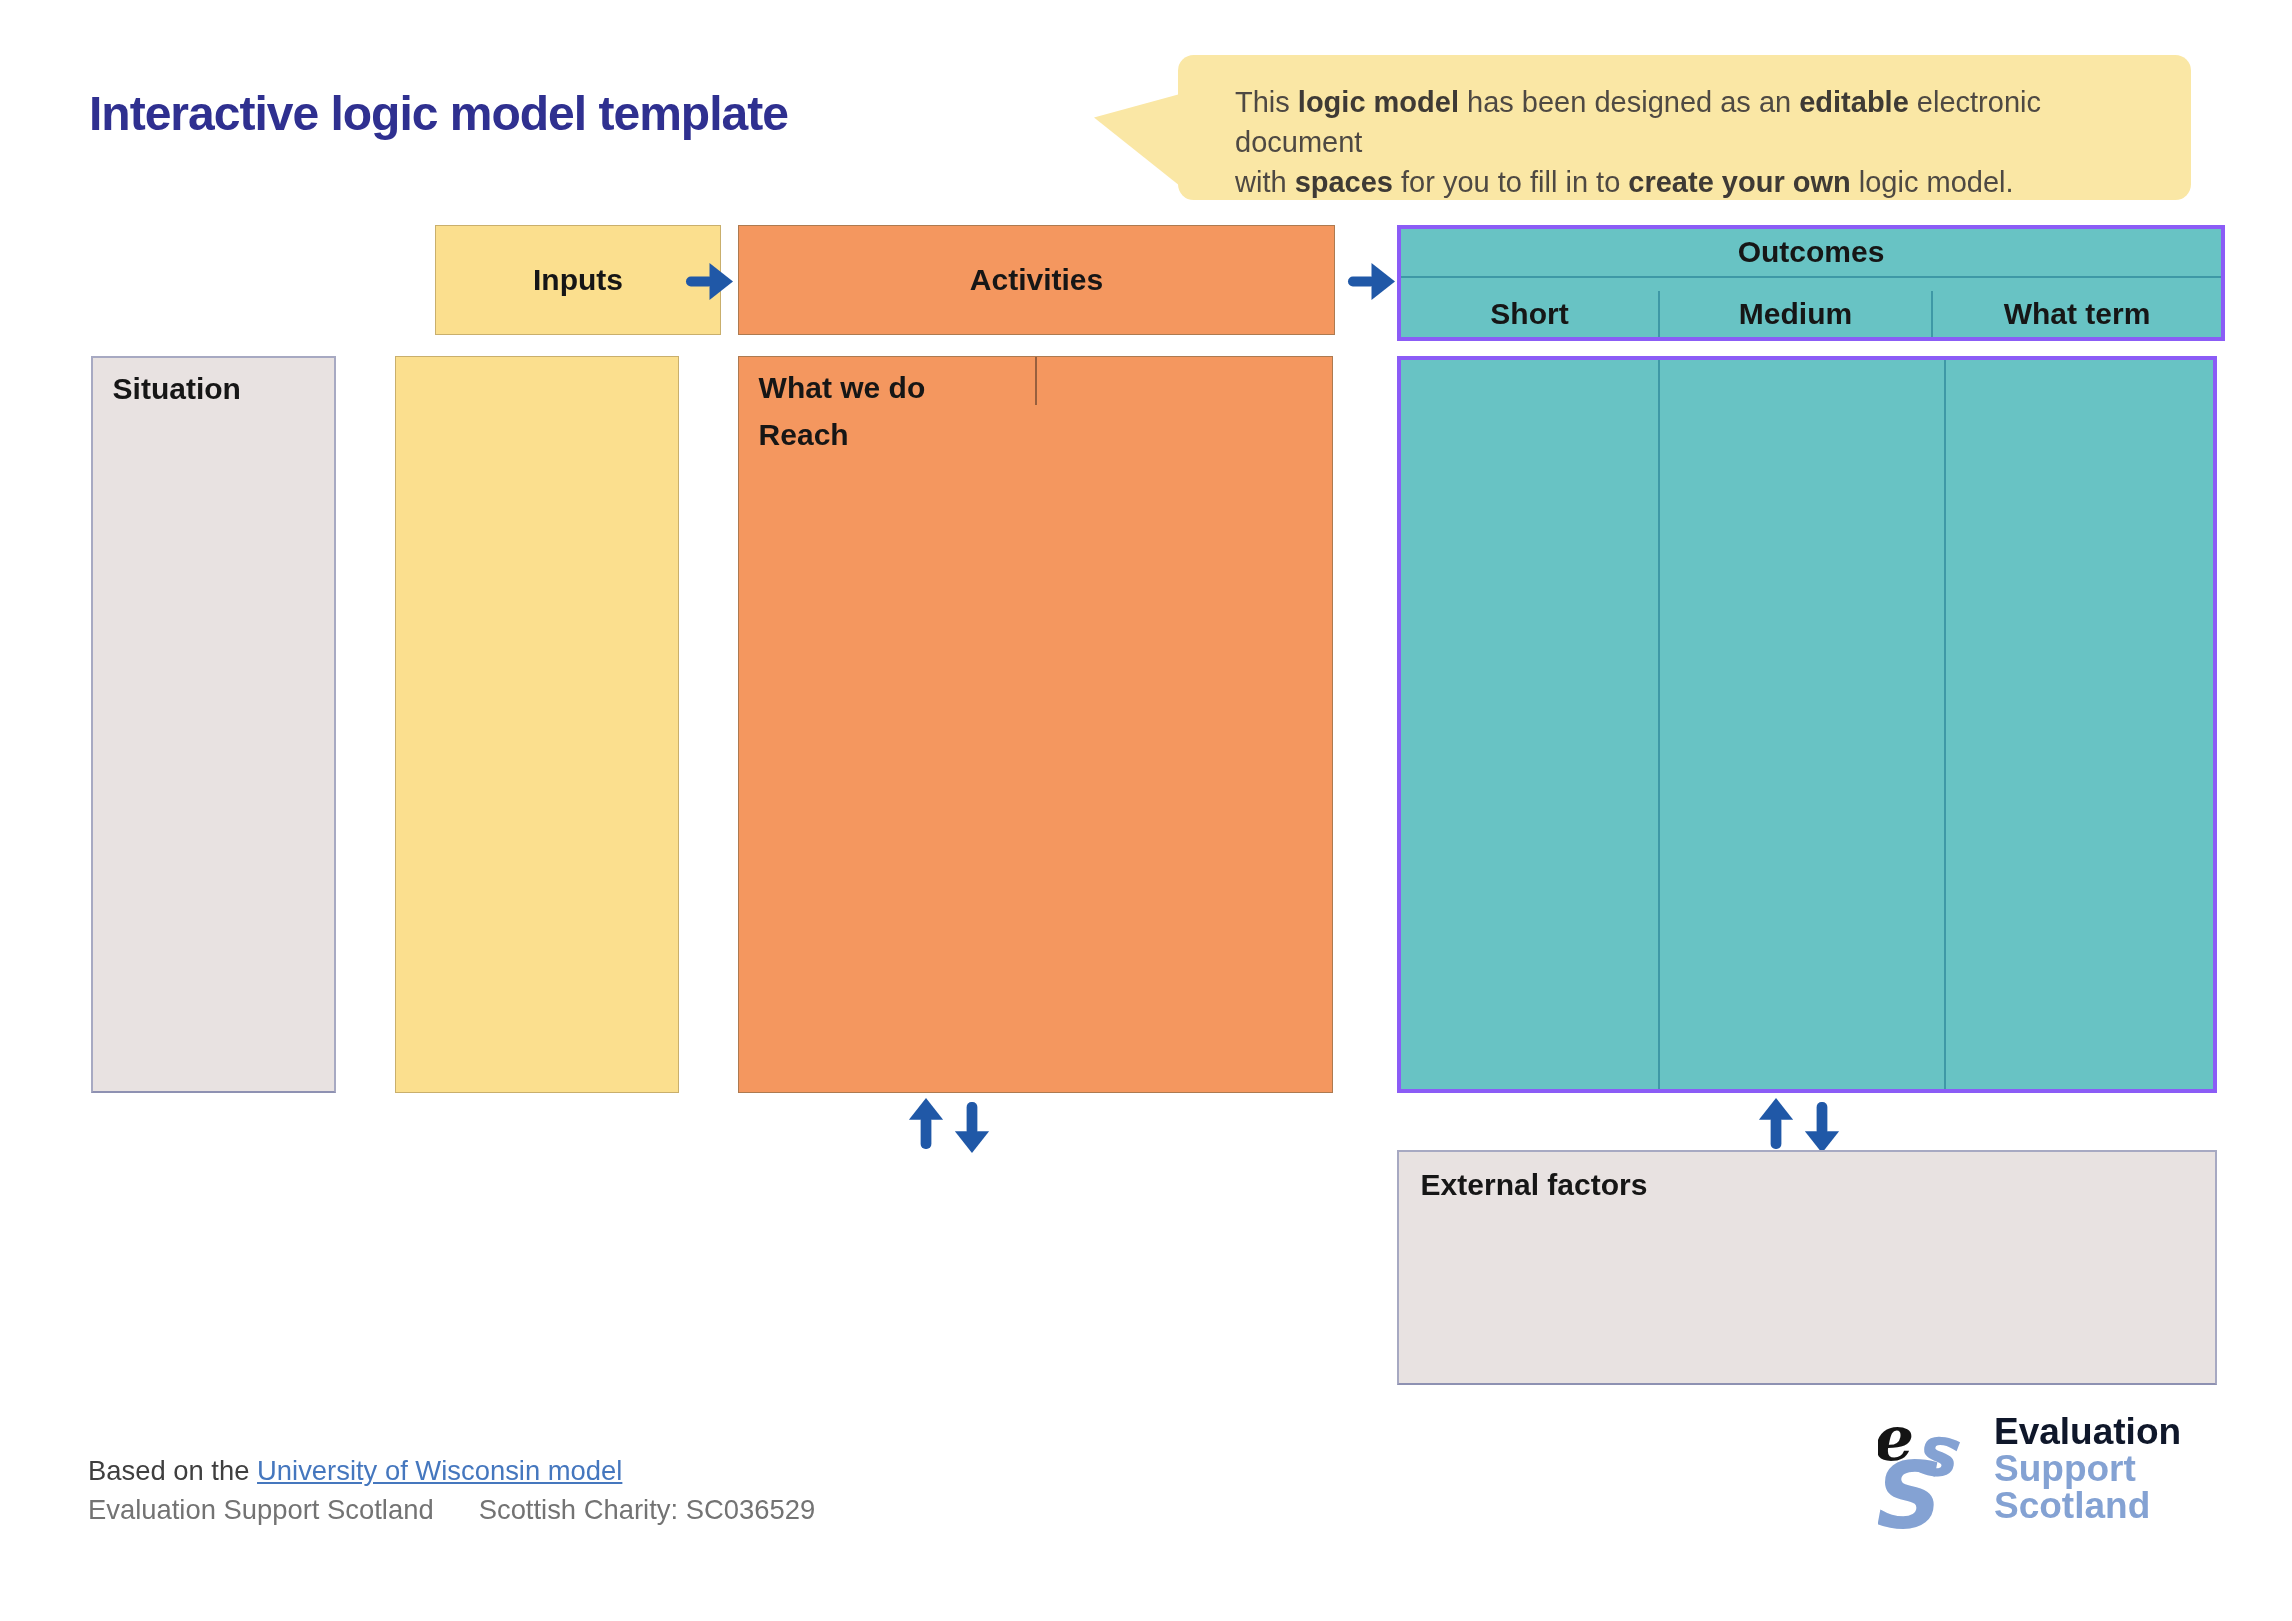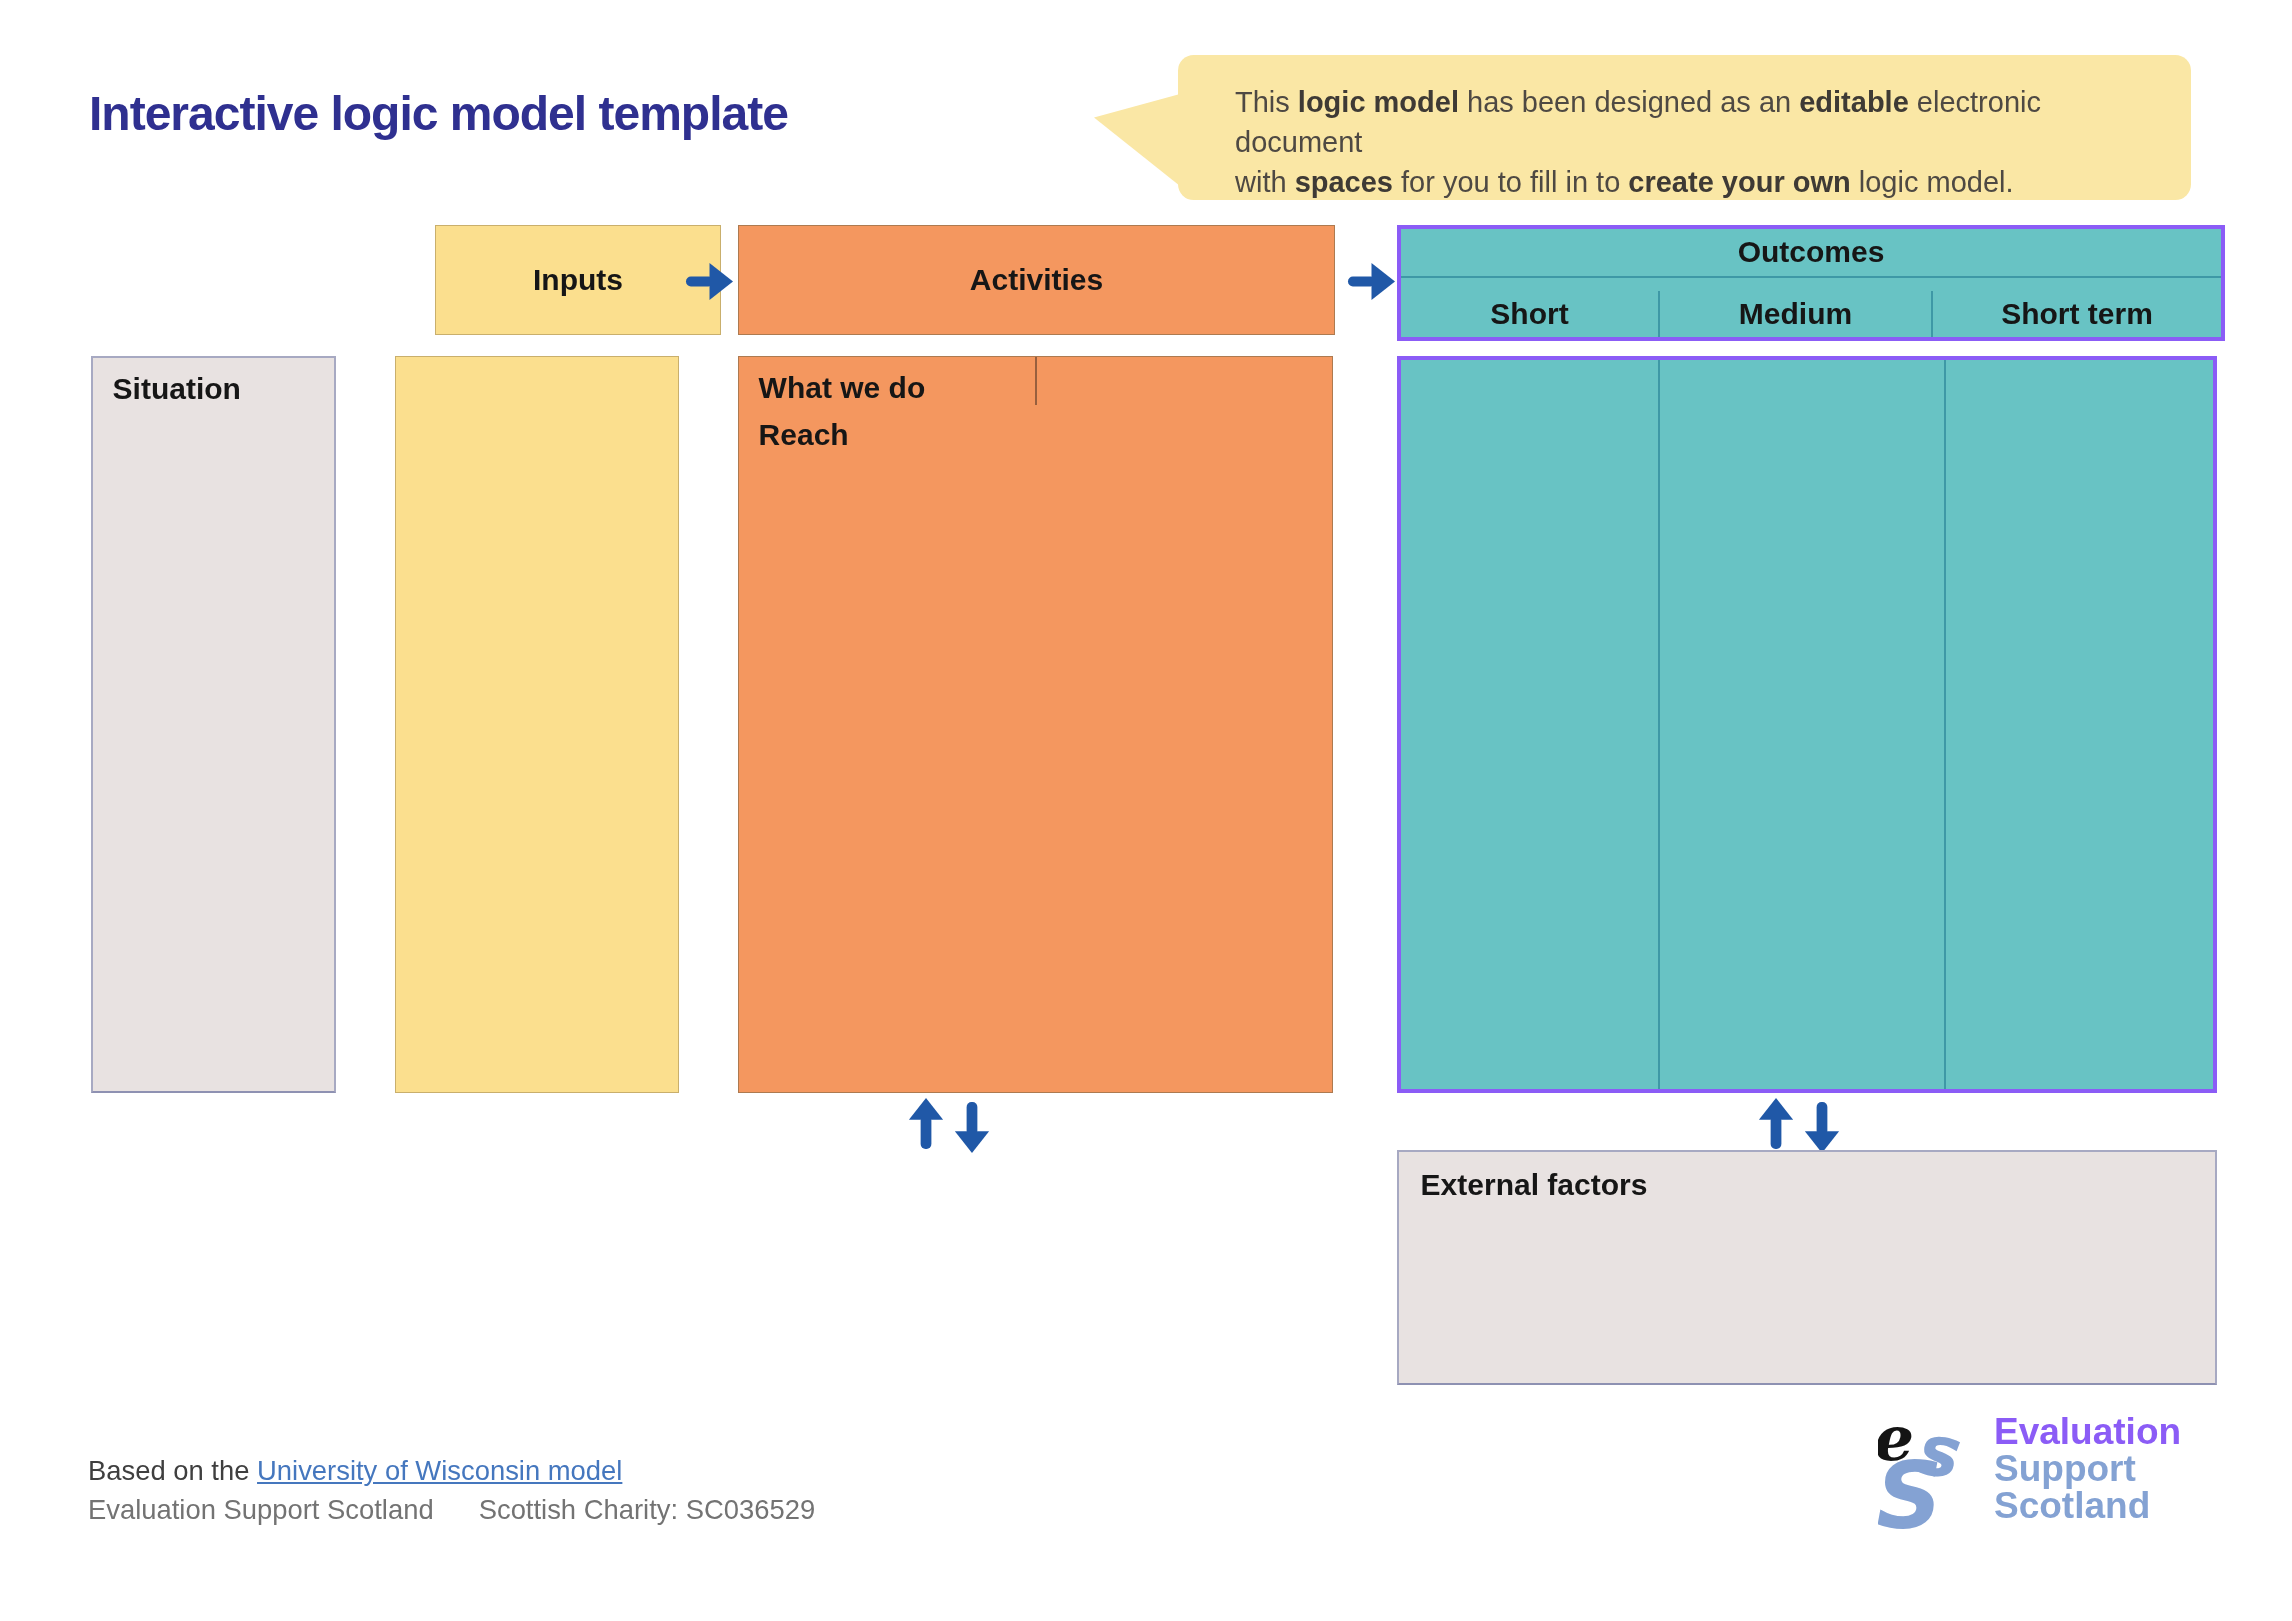--- a/index.html
+++ b/index.html
@@ -78,21 +78,21 @@
   #footer-line1{position:absolute;left:88px;top:1455px;font-size:27.4px;color:#3F3F3F;}
   #wisconsin-link{color:#4577BE;text-decoration:underline;cursor:pointer;}
   #footer-line2{position:absolute;left:88px;top:1494px;font-size:27.4px;color:#737373;}
   #footer-charity{margin-left:45px;}
 
   
   #logo{position:absolute;left:1878px;top:1407px;width:412px;height:167px;}
   #logo-mark{position:absolute;left:0;top:3.9px;}
   #logo-text{position:absolute;left:116px;top:5.9px;font-weight:bold;font-size:37px;
              line-height:37px;letter-spacing:0px;}
-  #logo-text .blk{color:#8b5cf6;}
+  #logo-text .blk{color:#0f172a;}
   #logo-text .blu{color:#84A2D3;}
 </style>
 </head>
 <body>
 
 <div id="page">
 
   <div id="title">Interactive logic model template</div>
 
   <div id="bubble">
@@ -128,21 +128,21 @@
       <span class="hdr-label">Outcomes</span>
     </div>
     <div id="outcomes-sub-row">
       <div id="outcomes-sub-short" class="outcome-subcell">
         <span class="hdr-label">Short</span>
       </div>
       <div id="outcomes-sub-medium" class="outcome-subcell">
         <span class="hdr-label">Medium</span>
       </div>
       <div id="outcomes-sub-long" class="outcome-subcell">
-        <span class="hdr-label">Short term</span>
+        <span class="hdr-label">What term</span>
       </div>
     </div>
   </div>
 
   <div id="situation-box" class="grey">
     <span class="cell-label">Situation</span>
   </div>
 
   <div id="inputs-field" class="yellow"></div>
 

